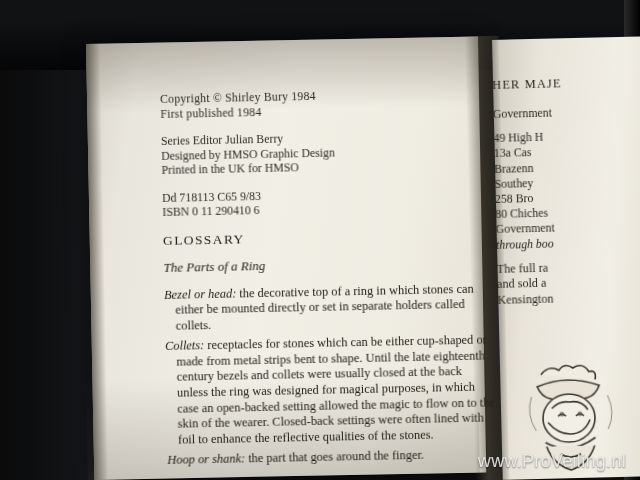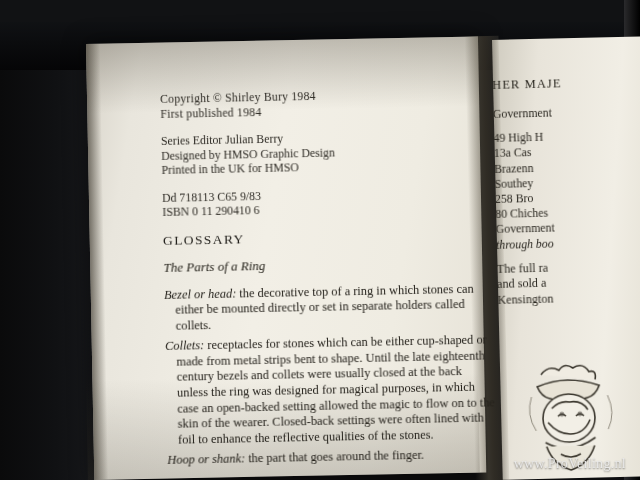--- a/index.html
+++ b/index.html
@@ -173,22 +173,22 @@
     left: 512px; top: 356px;
     width: 120px; height: 124px;
     transform: rotate(-1.4deg);
   }
   .crest svg { display: block; }
 
   
   .watermark {
     position: absolute;
     right: 14px; bottom: 8px;
-    font-family: Liberation Serif, serif;
-    font-size: 14px;
+    font-family: Liberation Sans, sans-serif;
+    font-size: 18px;
     color: #e9e9e9;
     letter-spacing: 0.3px;
     text-shadow: 0 1px 2px rgba(0,0,0,0.55);
     opacity: 0.92;
   }
 
   
   .soft { filter: blur(0.22px); }
   .softer { filter: blur(0.5px); }
 </style>

